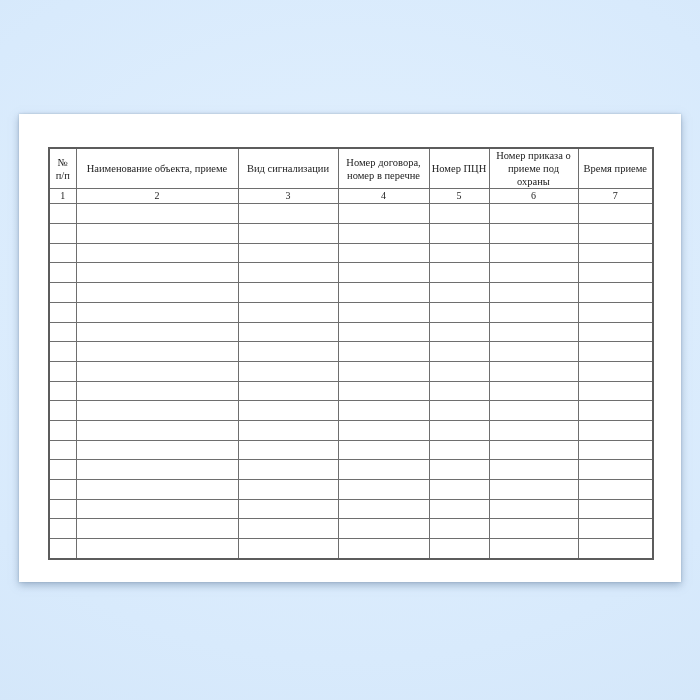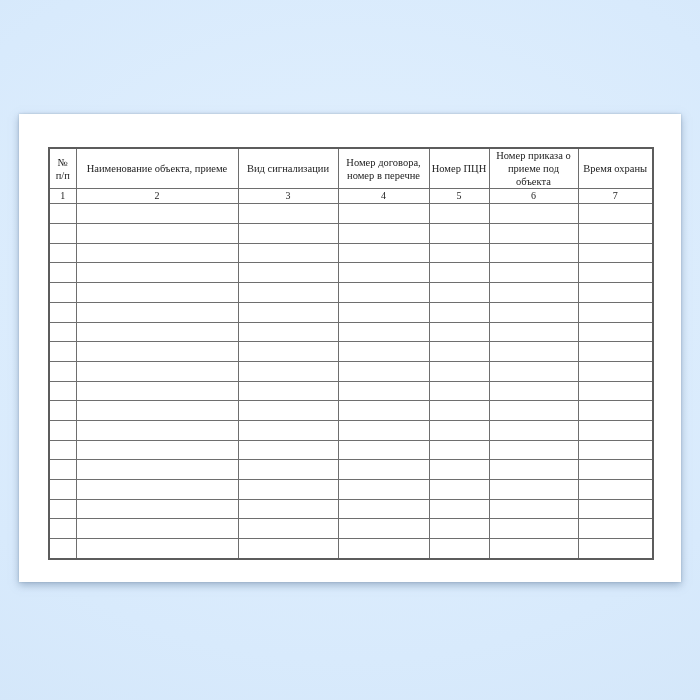--- a/index.html
+++ b/index.html
@@ -82,22 +82,22 @@
       <thead>
         <tr class="head">
           <th>№
 п/п</th>
           <th>Наименование объекта, приеме</th>
           <th>Вид сигнализации</th>
           <th>Номер договора,
 номер в перечне</th>
           <th>Номер ПЦН</th>
           <th>Номер приказа о
-приеме под объекта</th>
-          <th>Время охраны</th>
+приеме под охраны</th>
+          <th>Время приеме</th>
         </tr>
         <tr class="nums">
           <td>1</td>
           <td>2</td>
           <td>3</td>
           <td>4</td>
           <td>5</td>
           <td>6</td>
           <td>7</td>
         </tr>

